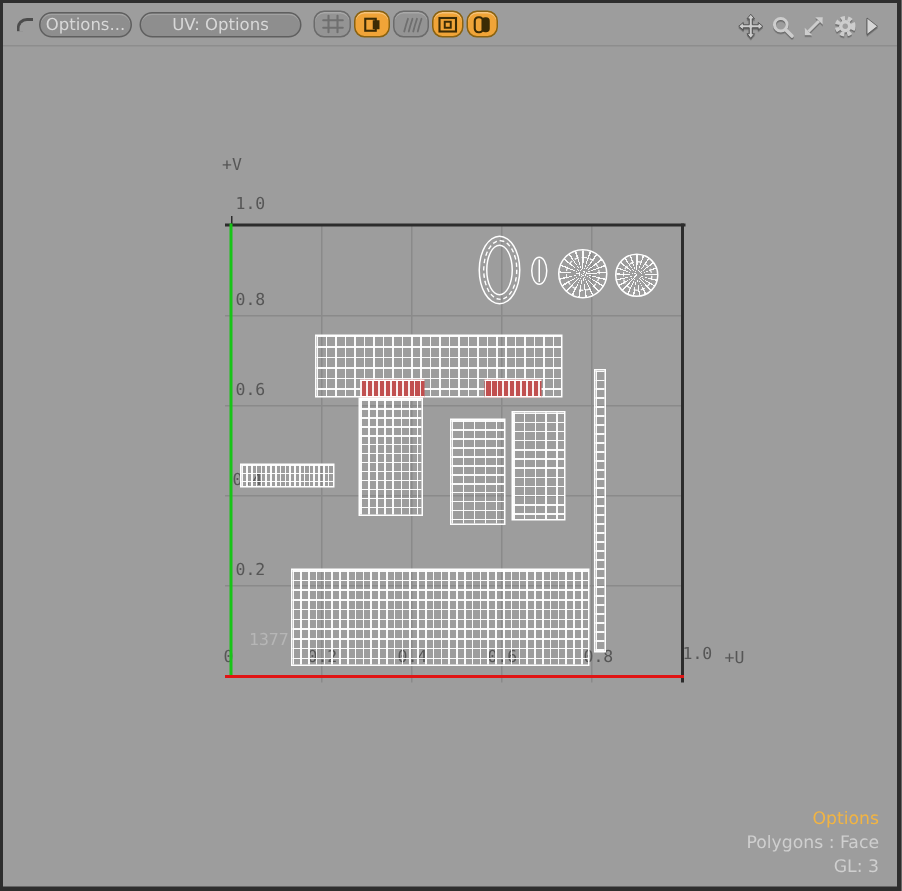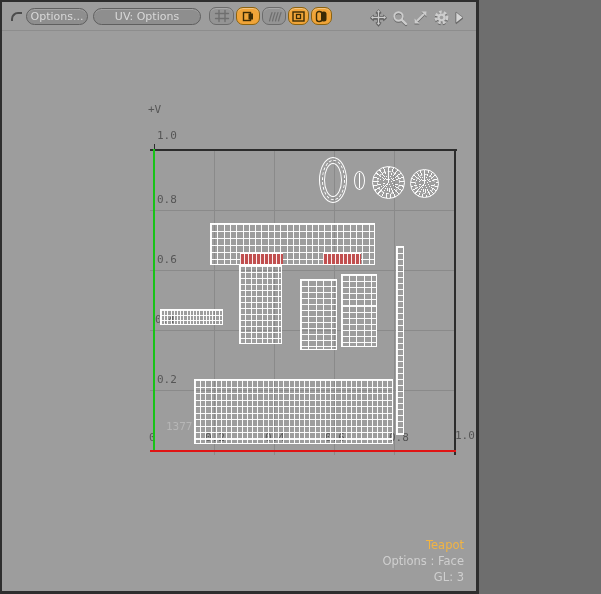--- a/index.html
+++ b/index.html
@@ -1,17 +1,17 @@
 <!DOCTYPE html>
 <html><head>
 <meta charset="utf-8">
 <style>
   html,body{margin:0;padding:0;background:#6e6e6e;}
   .window{
-    position:relative; width:479px; height:594px; box-sizing:border-box;
+    position:relative; width:601px; height:594px; box-sizing:border-box;
     background:#9d9d9d; border:2px solid #2e2e2e; border-right-width:3px; border-bottom-width:3px;
     font-family:"DejaVu Sans", sans-serif; overflow:hidden;
   }
   
   .toolbar{position:absolute; left:0; top:0; width:100%; height:28px; border-bottom:1px solid #8d8d8d;}
   .corner-widget{position:absolute; left:9px; top:10px; width:9px; height:7px;
     border-left:2px solid #4c4c4c; border-top:2px solid #4c4c4c; border-top-left-radius:7px;}
   .pill{position:absolute; top:6px; height:17px; box-sizing:border-box;
     background:#8e8e8e; border:1px solid #5f5f5f; border-radius:9px;
     color:#d8d8d8; font-size:11px; text-align:center; line-height:15px;
@@ -184,18 +184,18 @@
 
     <div class="ring" style="left:352px; top:140px; width:11px; height:19px;"></div>
     <div class="lens-line" style="left:357px; top:142px; height:15px;"></div>
 
     <div class="disc" style="left:370px; top:135px; width:33px; height:33px;"></div>
     <div class="disc-inner" style="left:375px; top:140px; width:23px; height:23px;"></div>
     <div class="disc" style="left:408px; top:138px; width:29px; height:29px;"></div>
     <div class="disc-inner" style="left:412.5px; top:142.5px; width:20px; height:20px;"></div>
 
     <div class="status">
-      <div class="item">Teapot</div>
-      <div class="row">Options : Face</div>
+      <div class="item">Options</div>
+      <div class="row">Polygons : Face</div>
       <div class="row">GL: 3</div>
     </div>
   </div>
 </div>
 
 </body></html>

